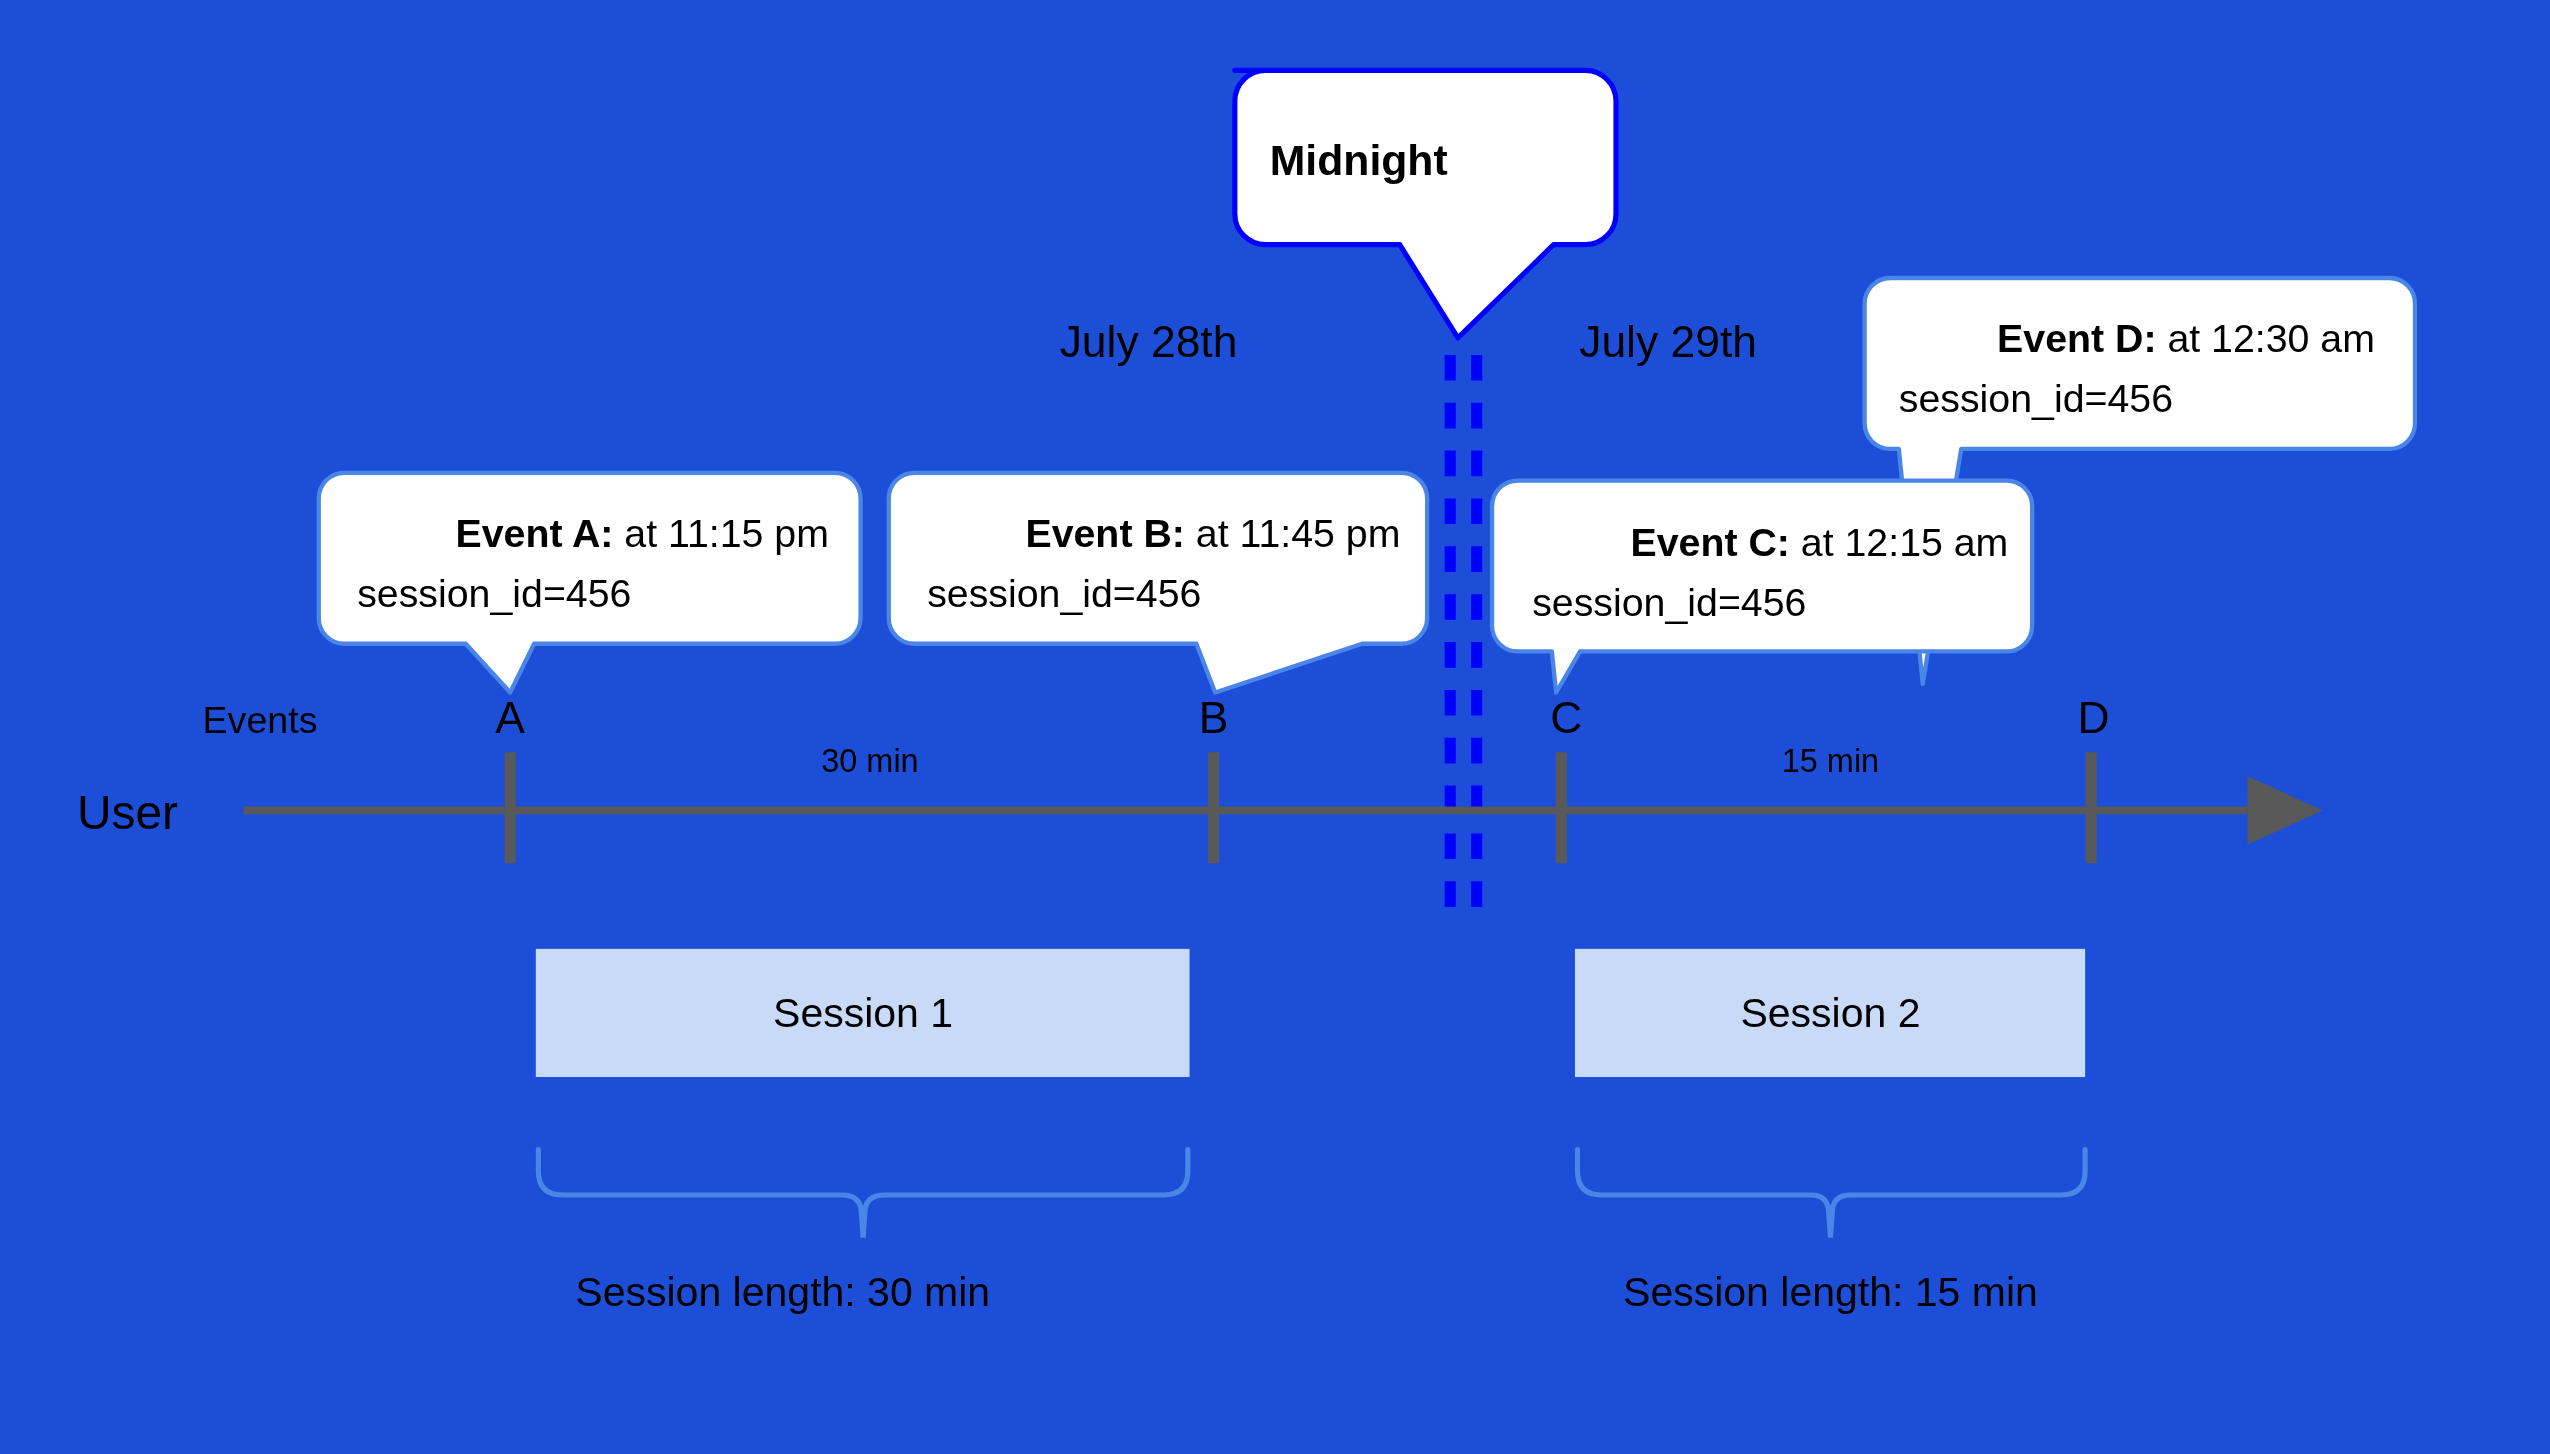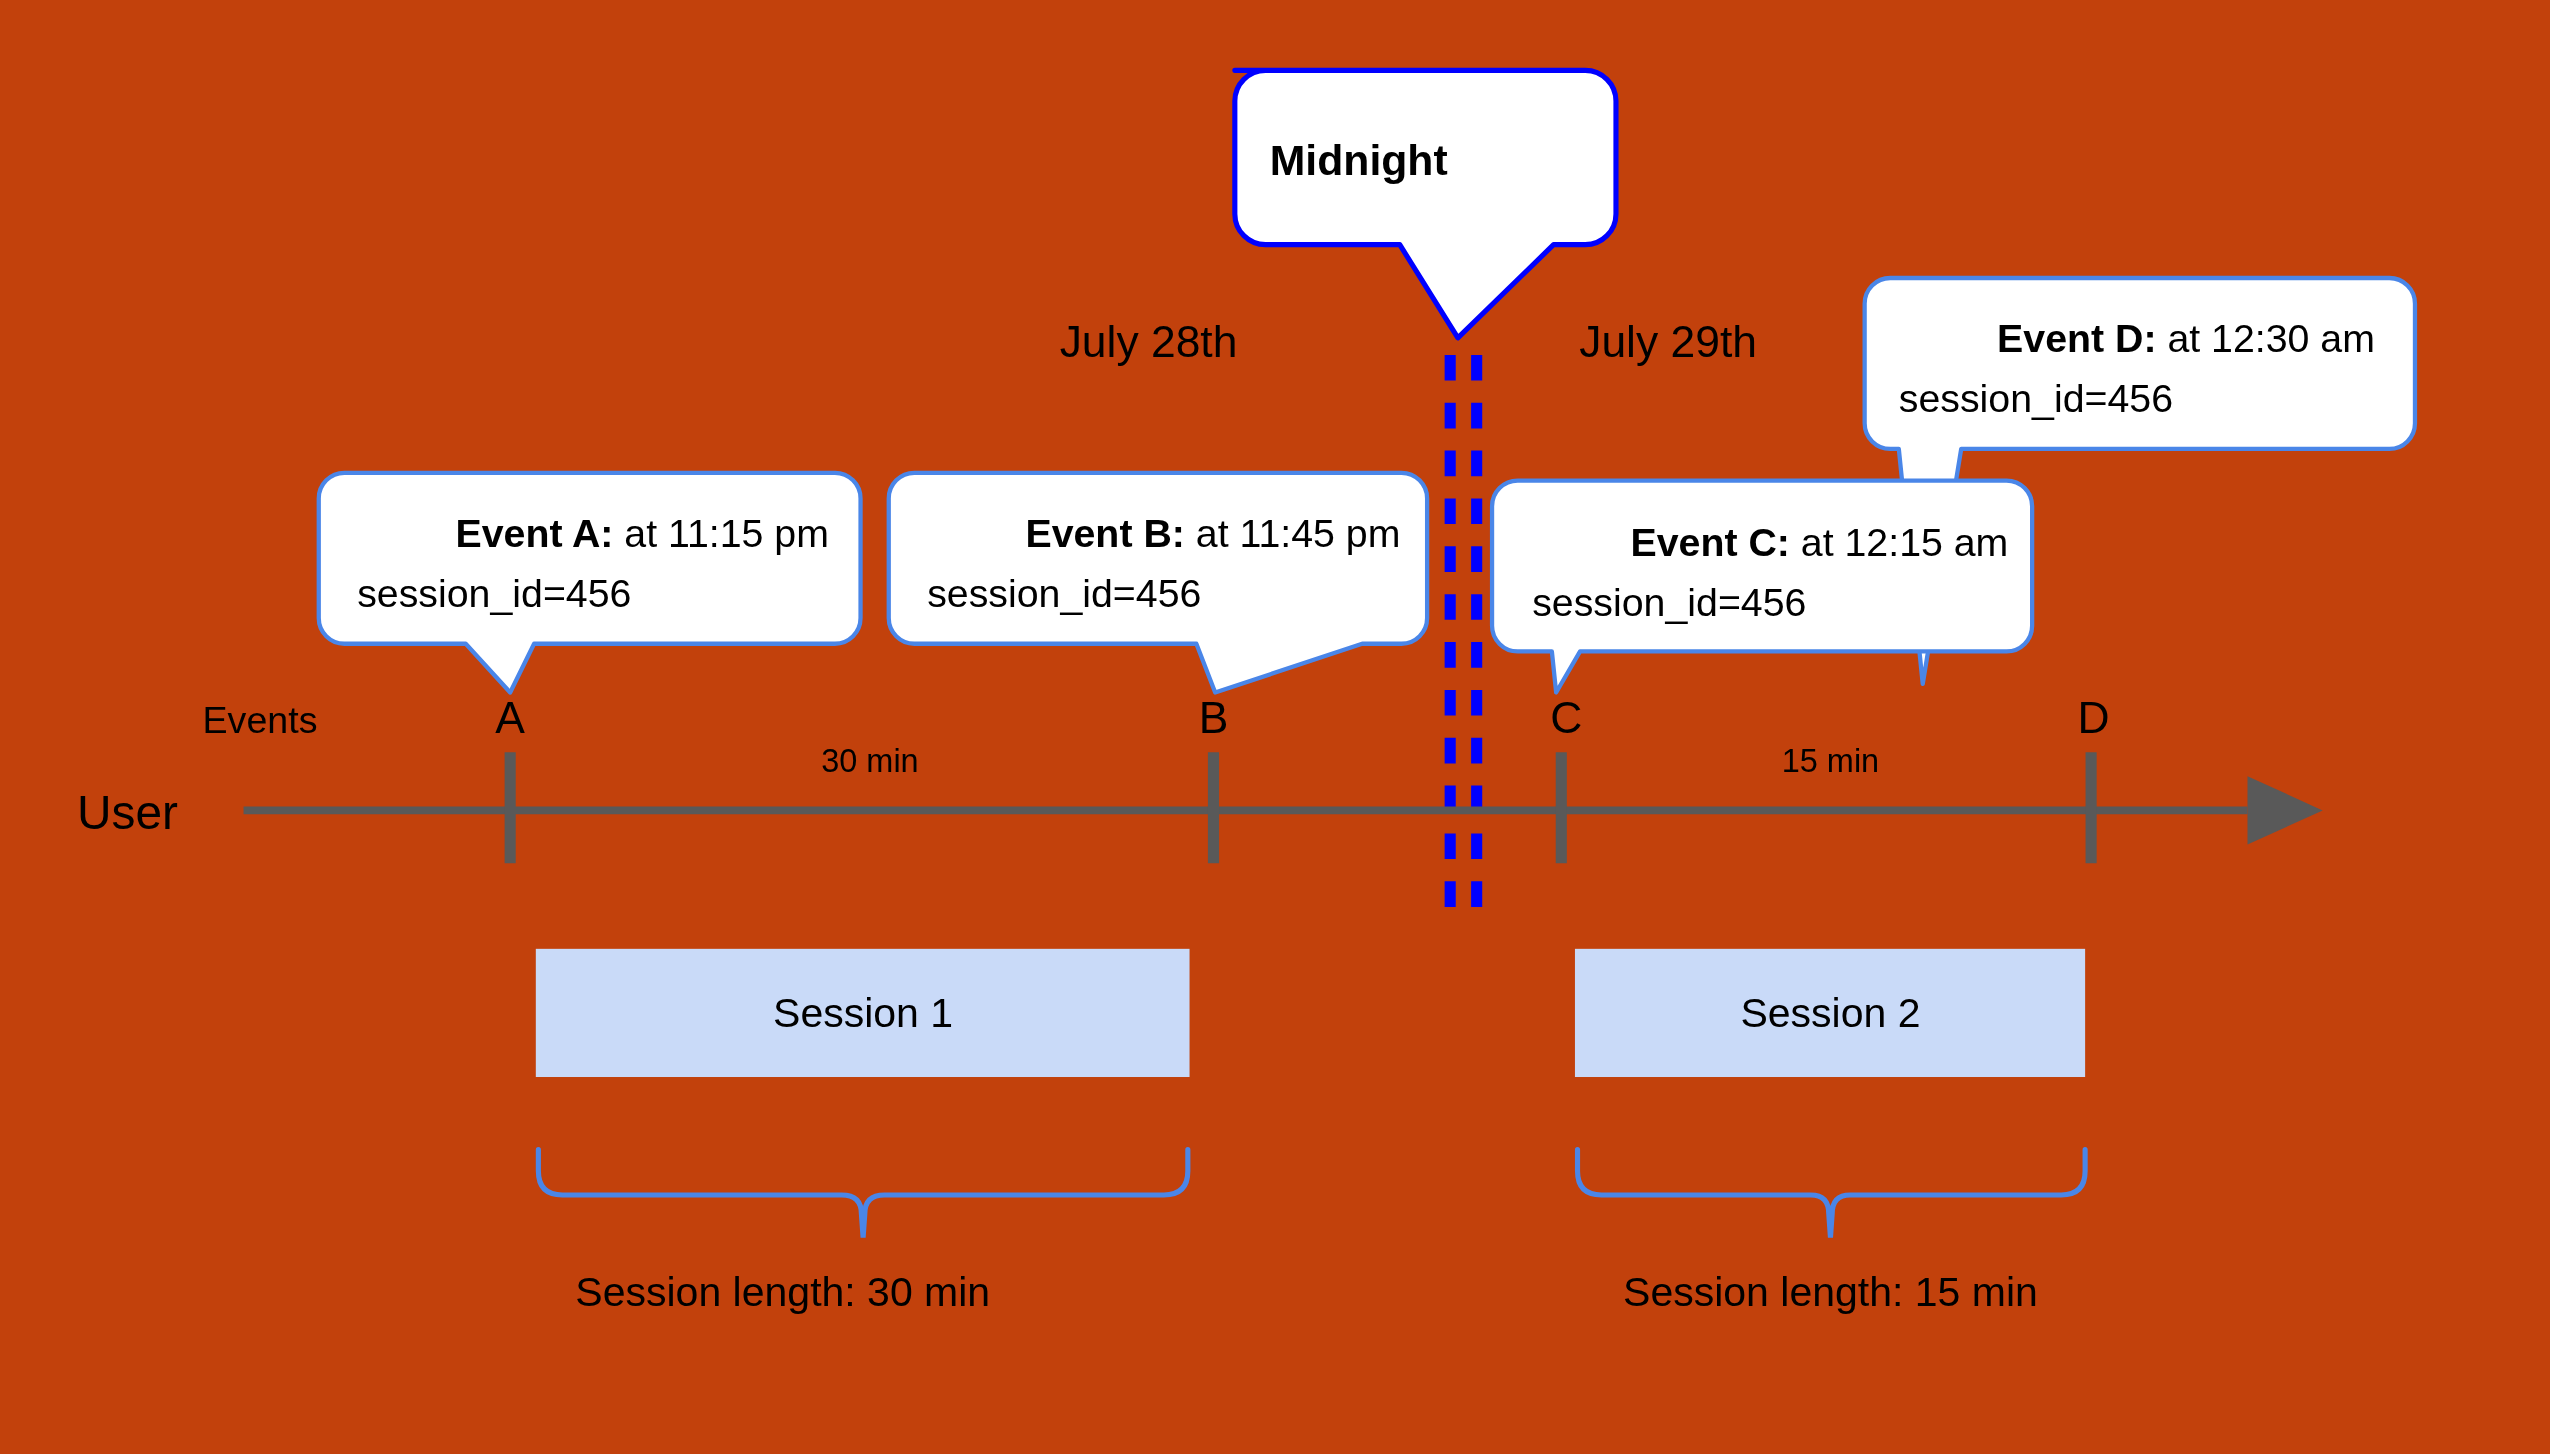--- a/index.html
+++ b/index.html
@@ -11,21 +11,21 @@
   body {
     width: 2550px;
     height: 1455px;
     overflow: hidden;
     font-family: "Liberation Sans", sans-serif;
   }
   #diagram-root {
     position: relative;
     width: 2550px;
     height: 1455px;
-    background: #c2410c;
+    background: #1d4ed8;
   }
   svg.canvas {
     position: absolute;
     top: 0;
     left: 0;
     width: 2550px;
     height: 1455px;
   }
   text {
     font-family: "Liberation Sans", sans-serif;

